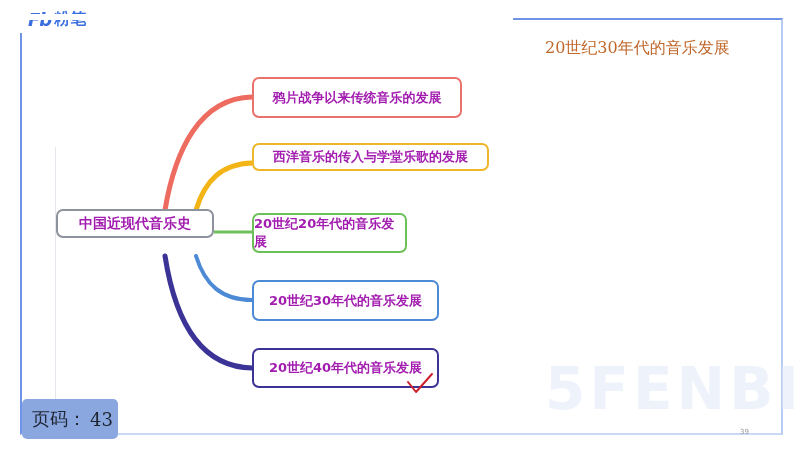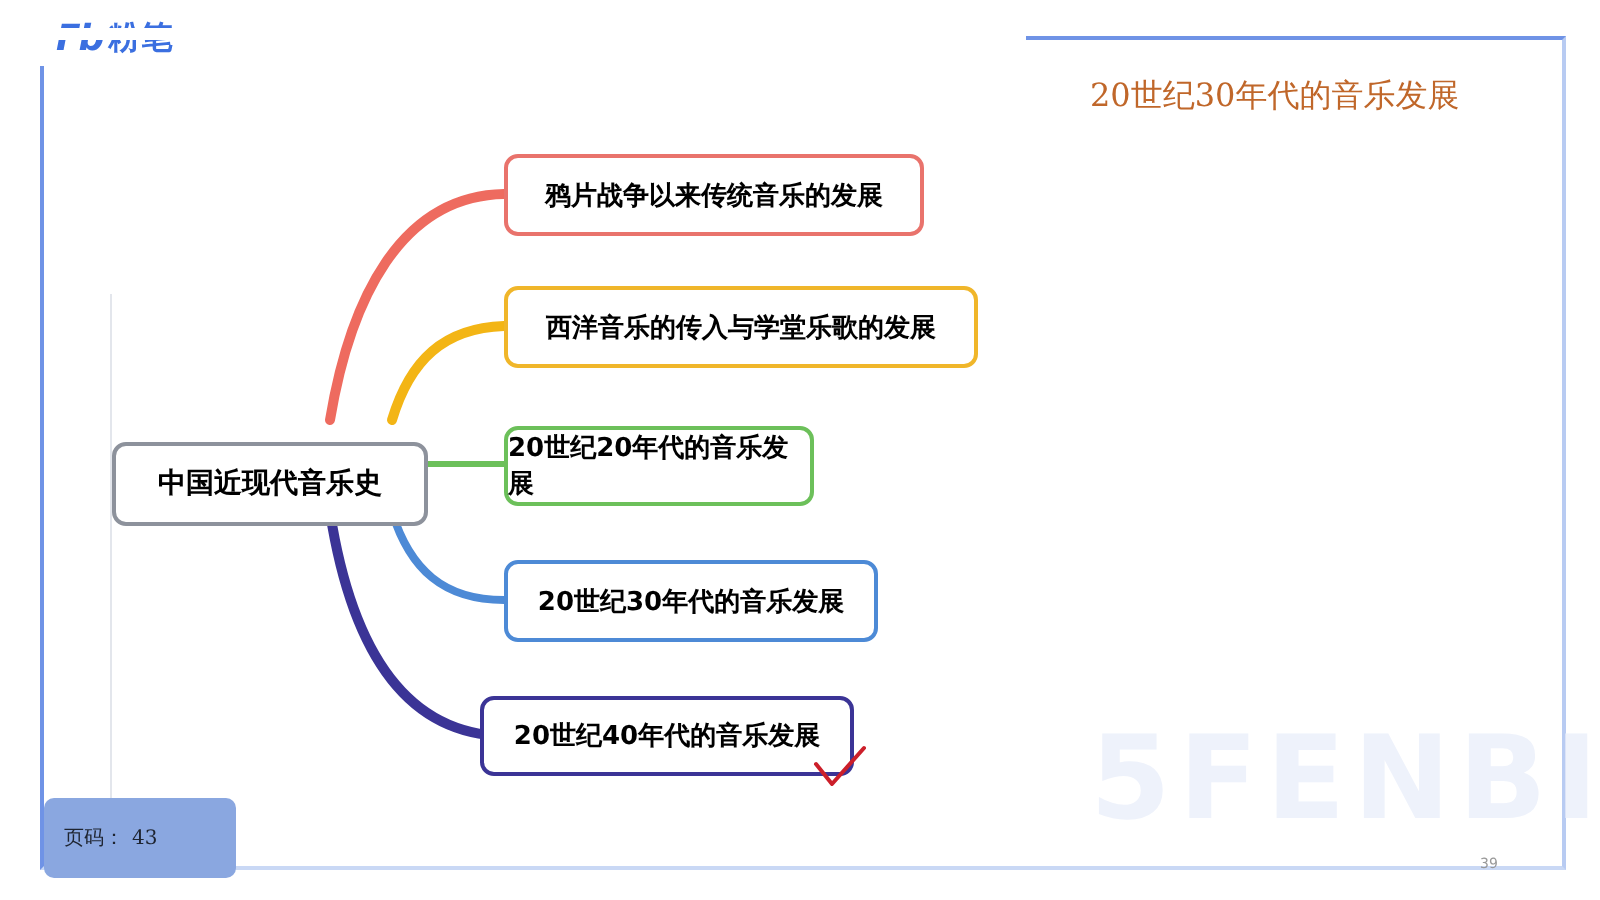--- a/index.html
+++ b/index.html
@@ -48,40 +48,40 @@
       position: absolute; left: 545px; top: 355px;
       font-size: 58px; font-weight: bold; letter-spacing: 4px;
       color: #eef2fb;
       font-family: "DejaVu Sans", sans-serif;
     }
     .mindmap { position: absolute; left: 0; top: 0; width: 800px; height: 450px; }
     .node {
       position: absolute; box-sizing: border-box;
       background: #ffffff; border-radius: 7px;
       display: flex; align-items: center; justify-content: center;
-      font-size: 13px; font-weight: bold; color: #000000;
+      font-size: 13px; font-weight: bold; color: #a21caf;
       border: 2px solid #999;
     }
     .root {
-      left: 56px; top: 221px; width: 158px; height: 42px;
+      left: 56px; top: 209px; width: 158px; height: 29px;
       border-color: #8d929c; font-size: 14px;
     }
     .b1 { left: 252px; top: 77px; width: 210px; height: 41px; border-color: #e9736c; }
-    .b2 { left: 252px; top: 143px; width: 237px; height: 41px; border-color: #f0b62a; }
+    .b2 { left: 252px; top: 143px; width: 237px; height: 28px; border-color: #f0b62a; }
     .b3 { left: 252px; top: 213px; width: 155px; height: 40px; border-color: #6cc05a; }
     .b4 { left: 252px; top: 280px; width: 187px; height: 41px; border-color: #4d8ad6; }
-    .b5 { left: 240px; top: 348px; width: 187px; height: 40px; border-color: #3b3496; }
+    .b5 { left: 252px; top: 348px; width: 187px; height: 40px; border-color: #3b3496; }
     .checkmark {
       position: absolute; left: 406px; top: 372px;
     }
     .page-badge {
       position: absolute; left: 22px; top: 399px; width: 96px; height: 40px;
       background: #8aa7e0; border-radius: 5px;
       display: flex; align-items: center; padding-left: 10px; box-sizing: border-box;
-      color: #1e2430; font-size: 10px;
+      color: #1e2430; font-size: 18px;
       font-family: "DejaVu Serif", "Liberation Serif", serif;
       gap: 4px;
     }
     .page-num-small {
       position: absolute; left: 740px; top: 428px; font-size: 7px; color: #999;
     }
   </style>
 </head>
 <body>
 

